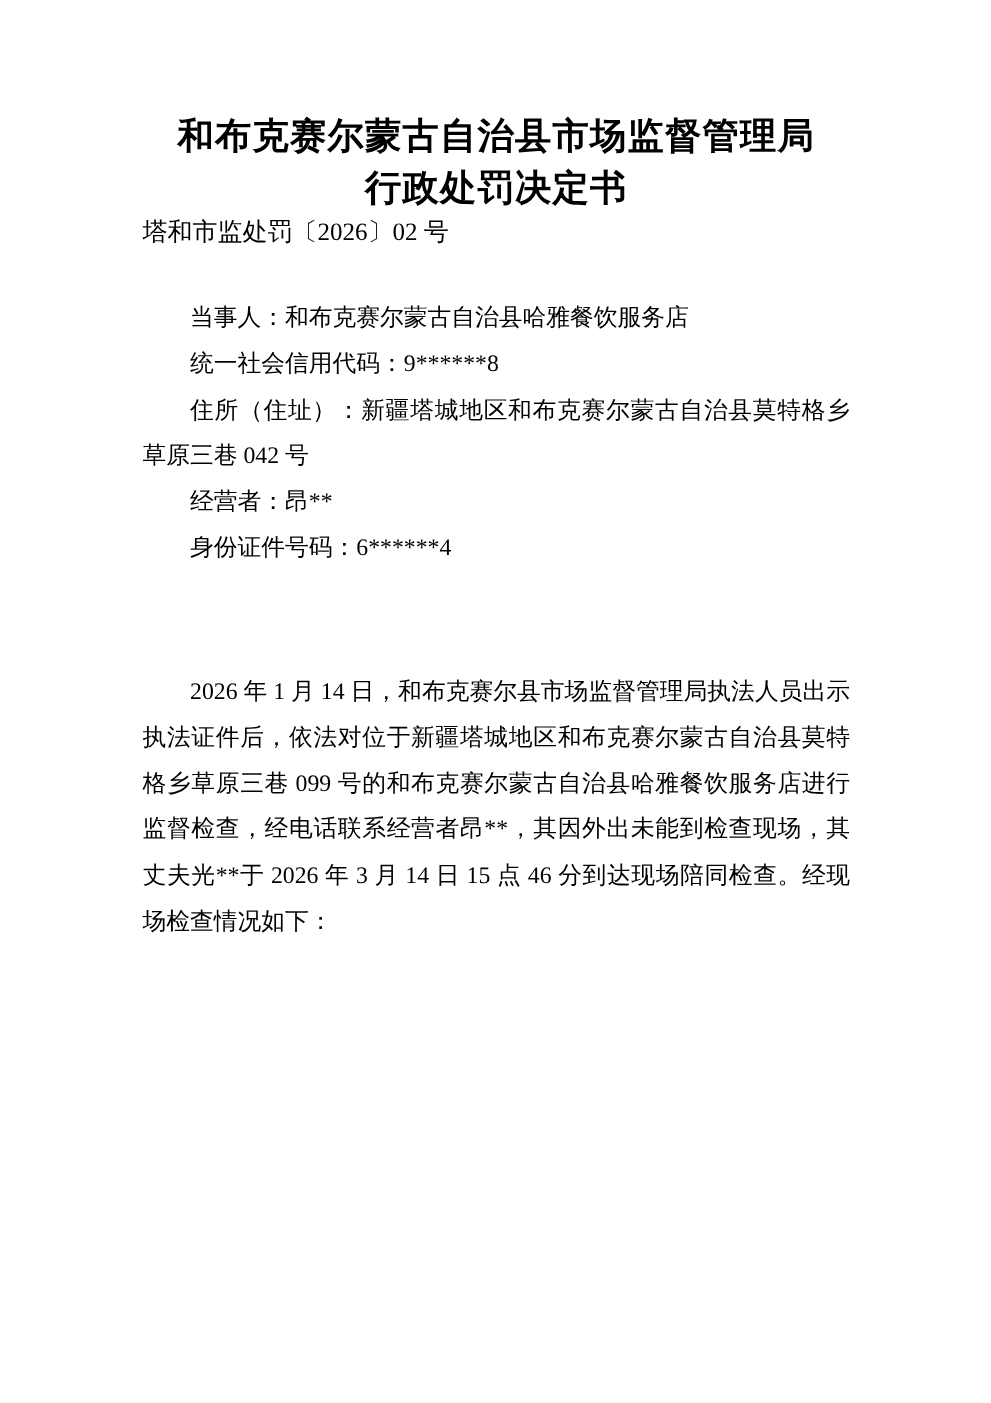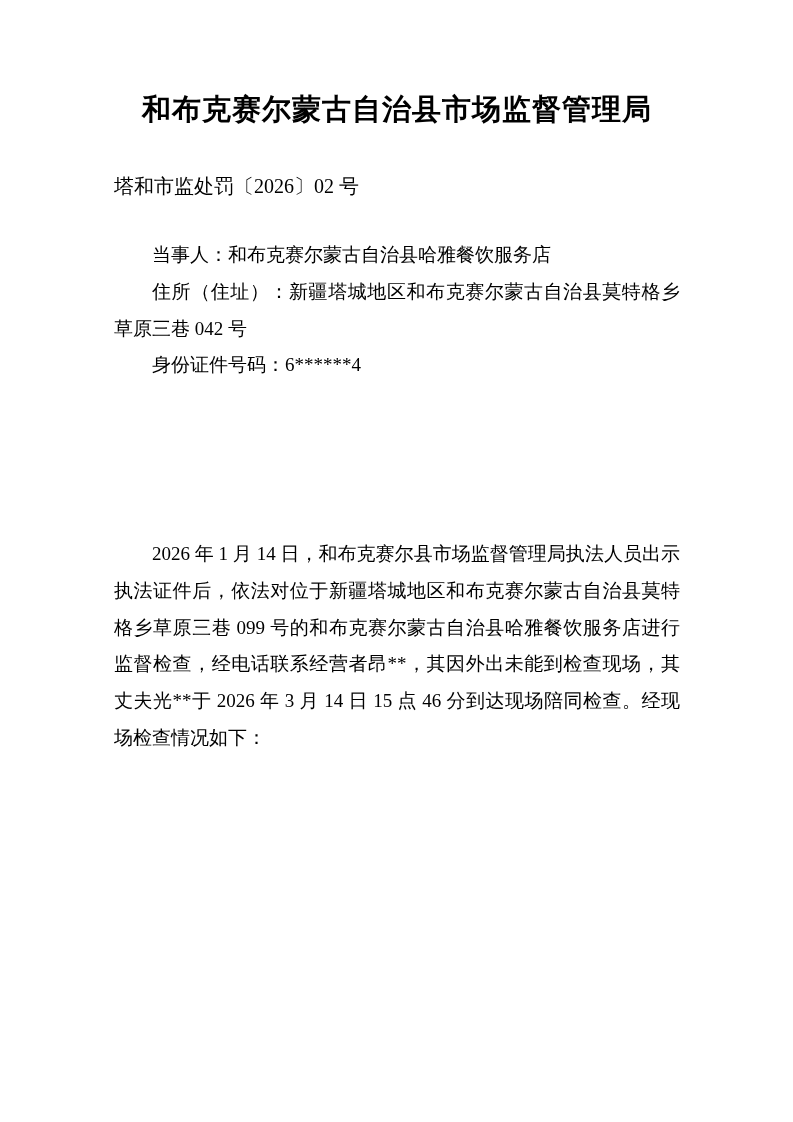--- a/index.html
+++ b/index.html
@@ -63,27 +63,30 @@
     line-height: 18px;
   }
 </style>
 </head>
 <body>
 
 <div class="page">
 
   <div class="content title-block">
     <div class="title-line">和布克赛尔蒙古自治县市场监督管理局</div>
+    <div class="title-line">行政处罚决定书</div>
   </div>
 
   <div class="content doc-number">塔和市监处罚〔2026〕02 号</div>
 
   <div class="content party-block">
     <p>当事人：和布克赛尔蒙古自治县哈雅餐饮服务店</p>
+    <p>统一社会信用代码：9******8</p>
     <p>住所（住址）：新疆塔城地区和布克赛尔蒙古自治县莫特格乡草原三巷 042 号</p>
+    <p>经营者：昂**</p>
     <p>身份证件号码：6******4</p>
   </div>
 
   <div class="content main-block">
     <p>2026 年 1 月 14 日，和布克赛尔县市场监督管理局执法人员出示执法证件后，依法对位于新疆塔城地区和布克赛尔蒙古自治县莫特格乡草原三巷 099 号的和布克赛尔蒙古自治县哈雅餐饮服务店进行监督检查，经电话联系经营者昂**，其因外出未能到检查现场，其丈夫光**于 2026 年 3 月 14 日 15 点 46 分到达现场陪同检查。经现场检查情况如下：</p>
   </div>
 
   <div class="page-number">1</div>
 
 </div>

